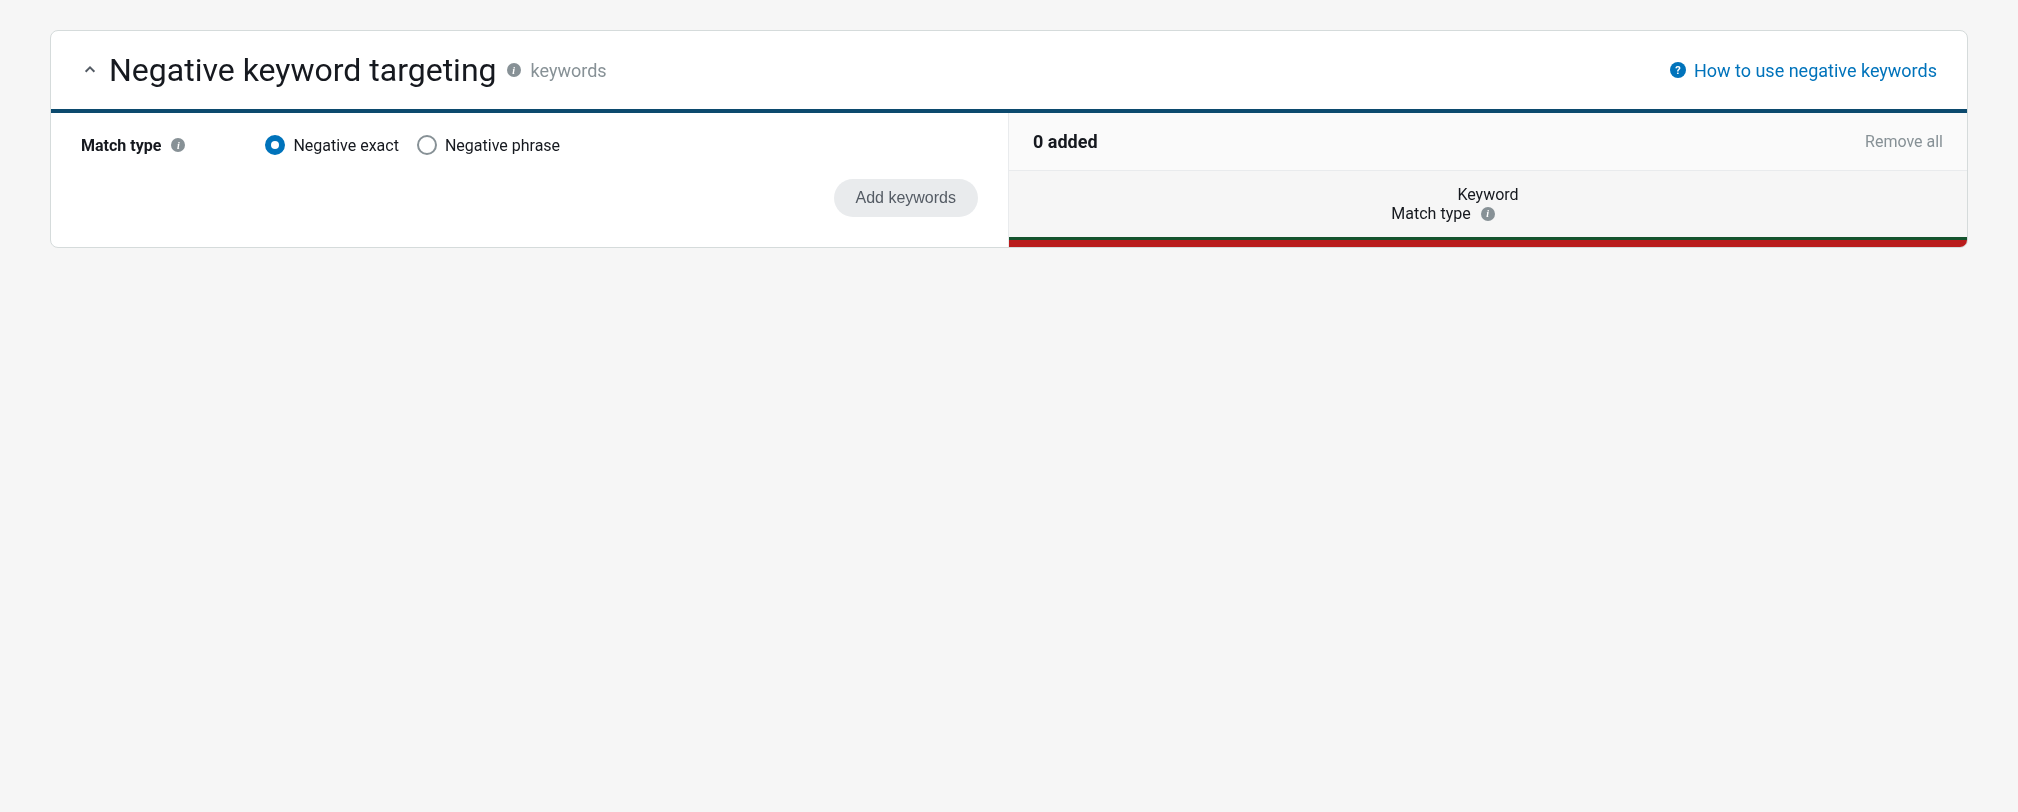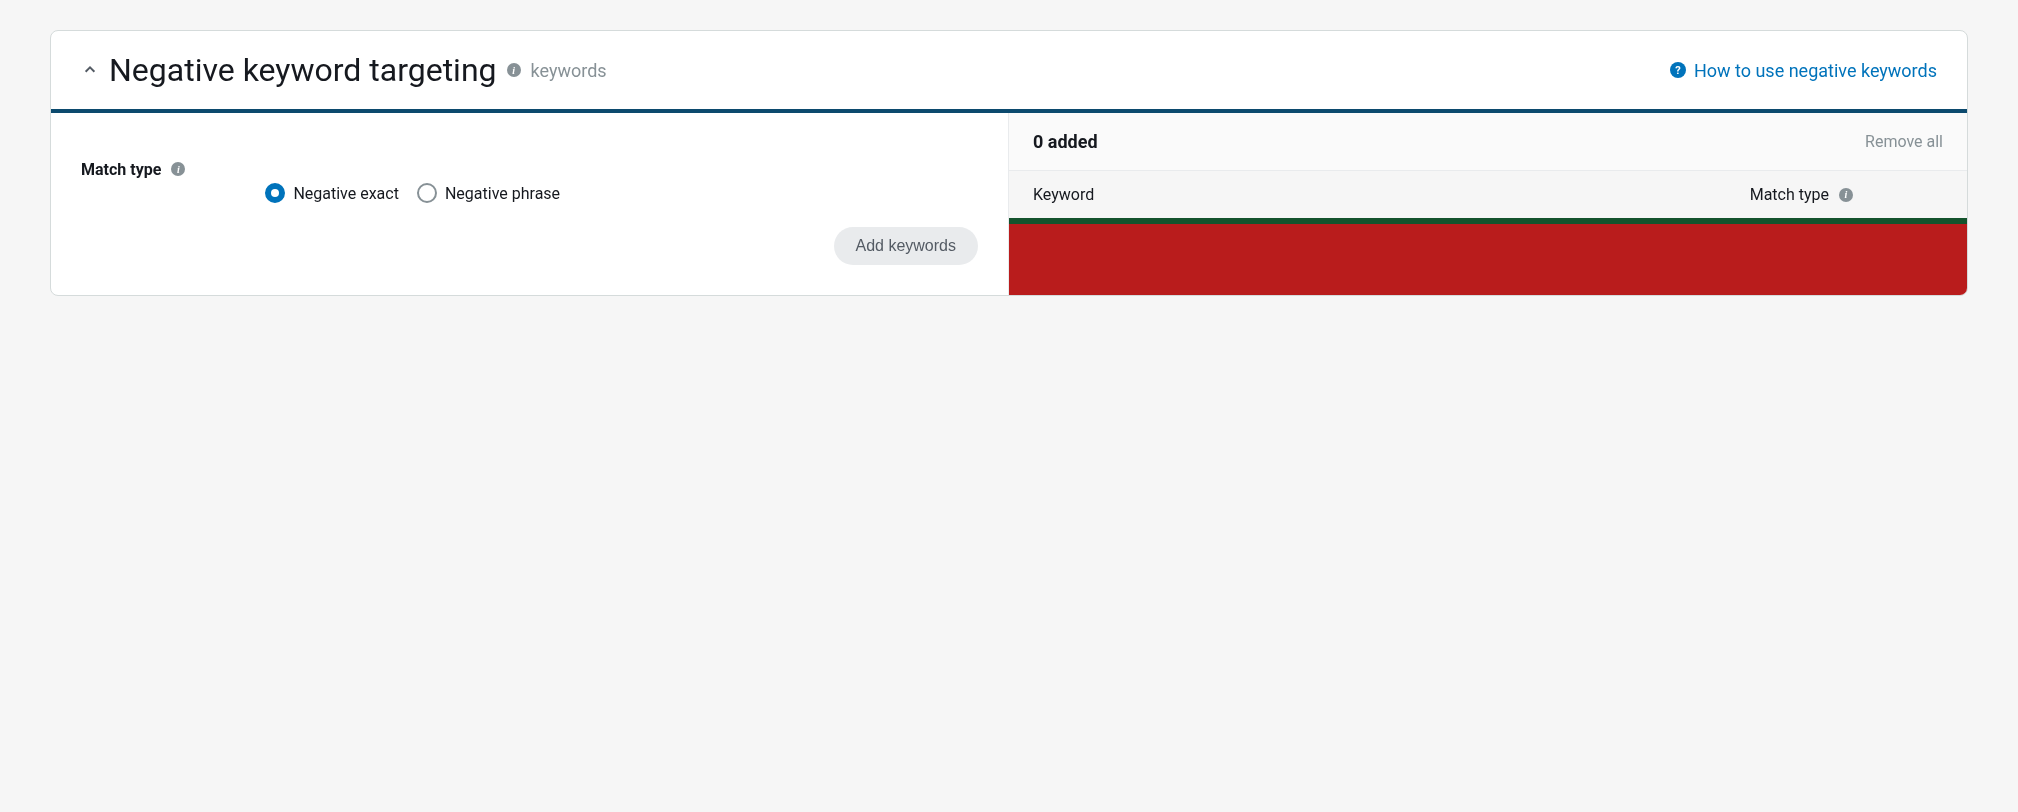--- a/index.html
+++ b/index.html
@@ -115,21 +115,20 @@
       display: flex;
       align-items: center;
       gap: 18px;
       margin-left: 50px;
     }
     .radio-option {
       display: inline-flex;
       align-items: center;
       gap: 8px;
       cursor: pointer;
-      margin-top: 48px;
     }
     .radio {
       width: 20px;
       height: 20px;
       border-radius: 50%;
       border: 2px solid #879196;
       position: relative;
       display: inline-block;
     }
     .radio.selected {
@@ -201,22 +200,23 @@
     .remove-all {
       font-size: 16px;
       color: #879196;
       cursor: pointer;
     }
     .table-header {
       display: flex;
       justify-content: space-between;
       align-items: center;
       padding: 14px 24px;
-      border-bottom: 6px solid #14532d;
+      border-bottom: 3px solid #14532d;
       background: #f6f6f6;
+      flex-direction: column;
     }
     .th {
       font-size: 16px;
       color: #16191f;
       display: inline-flex;
       align-items: center;
       gap: 6px;
     }
     .th-match {
       margin-right: 90px;

